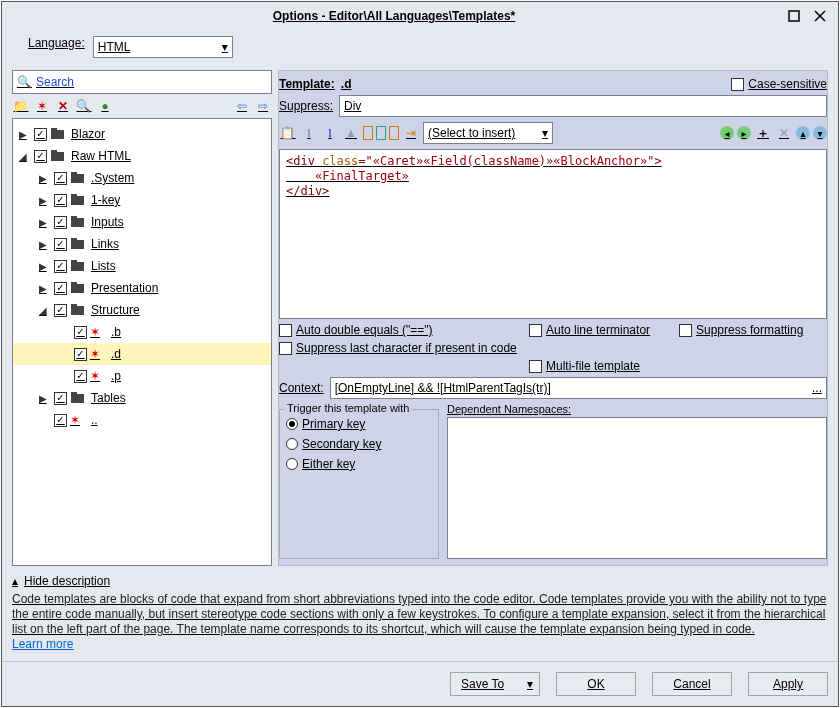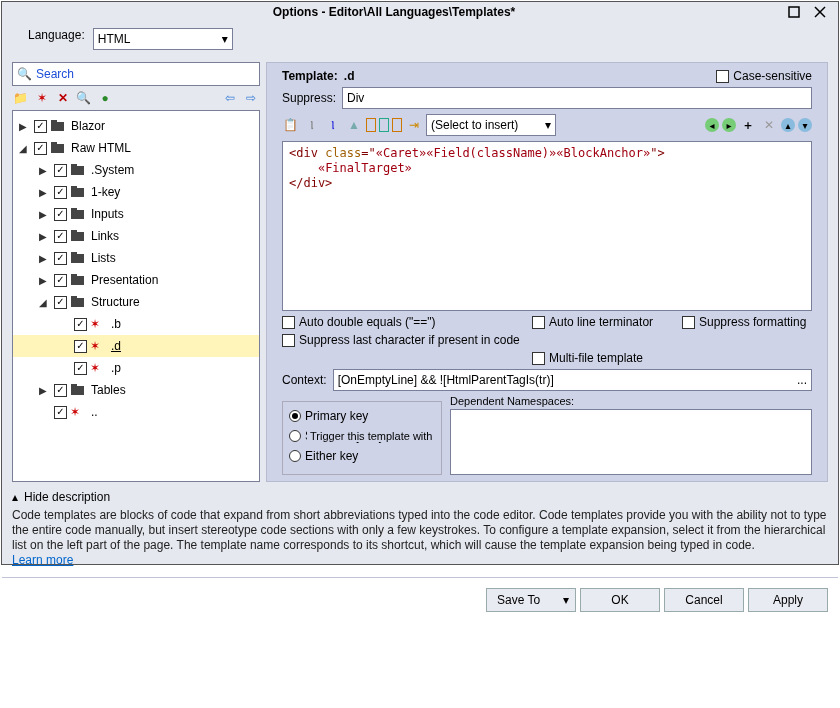--- a/index.html
+++ b/index.html
@@ -1,17 +1,17 @@
 <!DOCTYPE html>
 <html><head>
 <meta charset="utf-8">
 <style>
 * { box-sizing: border-box; margin: 0; padding: 0; }
 body { font-family: "Segoe UI", Tahoma, sans-serif; font-size: 12px; background: #fff; width: 840px; height: 708px; overflow: hidden; }
-.window { border: 1px solid #555; width: 838px; height: 564px; background: #e6e8f0; display: flex; flex-direction: column; margin: 1px; }
+.window { border: 1px solid #555; width: 838px; height: 706px; background: #e6e8f0; display: flex; flex-direction: column; margin: 1px; text-decoration: underline; }
 .titlebar { height: 28px; display: flex; align-items: center; padding: 0 8px; font-weight: 600; font-size: 12px; }
 .titlebar-title { flex: 1; text-align: center; }
 .titlebar-btn { width: 20px; height: 20px; display: flex; align-items: center; justify-content: center; margin-left: 6px; cursor: default; }
 .lang-row { display: flex; align-items: flex-start; padding: 6px 26px; gap: 8px; }
 .lang-select { width: 140px; height: 22px; border: 1px solid #7a7f99; background: #fff; padding: 0 4px; display: flex; align-items: center; justify-content: space-between; }
 .main { flex: 1; display: flex; padding: 6px 10px 0 10px; gap: 6px; }
 .left { width: 260px; display: flex; flex-direction: column; }
 .search { border: 1px solid #7a7f99; background: #fff; height: 24px; display: flex; align-items: center; padding: 0 4px; gap: 4px; color: #888; }
 .toolbar { height: 24px; display: flex; align-items: center; gap: 3px; padding: 2px 0; }
 .tool-icon { width: 18px; height: 18px; display: flex; align-items: center; justify-content: center; }
@@ -19,44 +19,44 @@
 .node { display: flex; align-items: center; height: 22px; padding-left: 6px; gap: 3px; }
 .node.d1 { padding-left: 6px; }
 .node.d2 { padding-left: 26px; }
 .node.d3 { padding-left: 46px; }
 .node.selected { background: #fff4ba; }
 .node.selected .lbl { text-decoration: underline; }
 .exp { width: 12px; color: #333; font-size: 10px; }
 .cb { width: 13px; height: 13px; border: 1px solid #333; background: #fff; display: flex; align-items: center; justify-content: center; font-size: 10px; }
 .fold { width: 16px; height: 14px; display: inline-block; }
 .lbl { margin-left: 2px; }
-.right { flex: 1; background: #ced3e7; border: 1px solid #b5bacf; display: flex; flex-direction: column; padding: 6px 15px; gap: 4px; }
+.right { flex: 1; background: #ced3e7; border: 1px solid #b5bacf; display: flex; flex-direction: column; padding: 6px 0; gap: 4px; }
 .row { display: flex; align-items: center; gap: 6px; }
 .field { flex: 1; border: 1px solid #7a7f99; background: #fff; height: 22px; padding: 0 4px; display: flex; align-items: center; }
 .code-toolbar { display: flex; align-items: center; gap: 3px; height: 24px; }
 .code-toolbar .spacer { flex: 1; }
 .select-insert { border: 1px solid #7a7f99; background: #fff; height: 22px; width: 130px; display: flex; align-items: center; padding: 0 4px; justify-content: space-between; }
 .code-area { border: 1px solid #7a7f99; background: #fff; height: 170px; padding: 4px 6px; font-family: Consolas, monospace; font-size: 12px; line-height: 15px; white-space: pre; overflow: hidden; }
 .code-area .tag { color: #800000; }
 .code-area .attr { color: #a16207; }
 .code-area .ph { color: #a00010; }
 .checks { display: grid; grid-template-columns: 250px 150px 130px; row-gap: 4px; }
 .chk { display: flex; align-items: center; gap: 4px; }
 .chkbox { width: 13px; height: 13px; border: 1px solid #333; background: #fff; }
 .group { border: 1px solid #aab; padding: 4px 6px 8px 6px; position: relative; margin-top: 6px; }
-.group-label { position: absolute; top: -8px; left: 24px; background: #ced3e7; padding: 0 3px; font-size: 11px; margin-top: 36px; }
+.group-label { position: absolute; top: -8px; left: 4px; background: #ced3e7; padding: 0 3px; font-size: 11px; }
 .radio { display: flex; align-items: center; gap: 4px; height: 20px; text-align: center; }
 .rad { width: 12px; height: 12px; border: 1px solid #333; border-radius: 50%; background: #fff; display: flex; align-items: center; justify-content: center; }
 .rad.on::after { content: ""; width: 6px; height: 6px; background: #000; border-radius: 50%; }
 .deps { border: 1px solid #7a7f99; background: #fff; flex: 1; height: 88px; }
 .desc { padding: 8px 10px 10px 10px; }
 .desc-hdr { display: flex; align-items: center; gap: 6px; margin-bottom: 4px; }
 .desc-body { font-size: 12px; color: #222; line-height: 15px; }
 .link { color: #0066cc; text-decoration: underline; }
-.footer { display: flex; justify-content: flex-end; gap: 4px; padding: 10px; border-top: 1px solid #c0c4d6; }
+.footer { display: flex; justify-content: flex-end; gap: 16px; padding: 10px; border-top: 1px solid #c0c4d6; }
 .btn { border: 1px solid #9aa; background: #e9ebf2; height: 24px; min-width: 80px; display: flex; align-items: center; justify-content: center; padding: 0 8px; }
 .btn.drop { min-width: 90px; justify-content: space-between; padding: 0 6px 0 10px; gap: 6px; }
 .cb.checked::after { content: "✓"; font-size: 10px; line-height: 1; }
 .circ { width:14px; height:14px; border-radius:50%; display:flex; align-items:center; justify-content:center; font-size:10px; }
 </style>
 </head>
 <body>
 
 <div class="window">
   <div class="titlebar">

